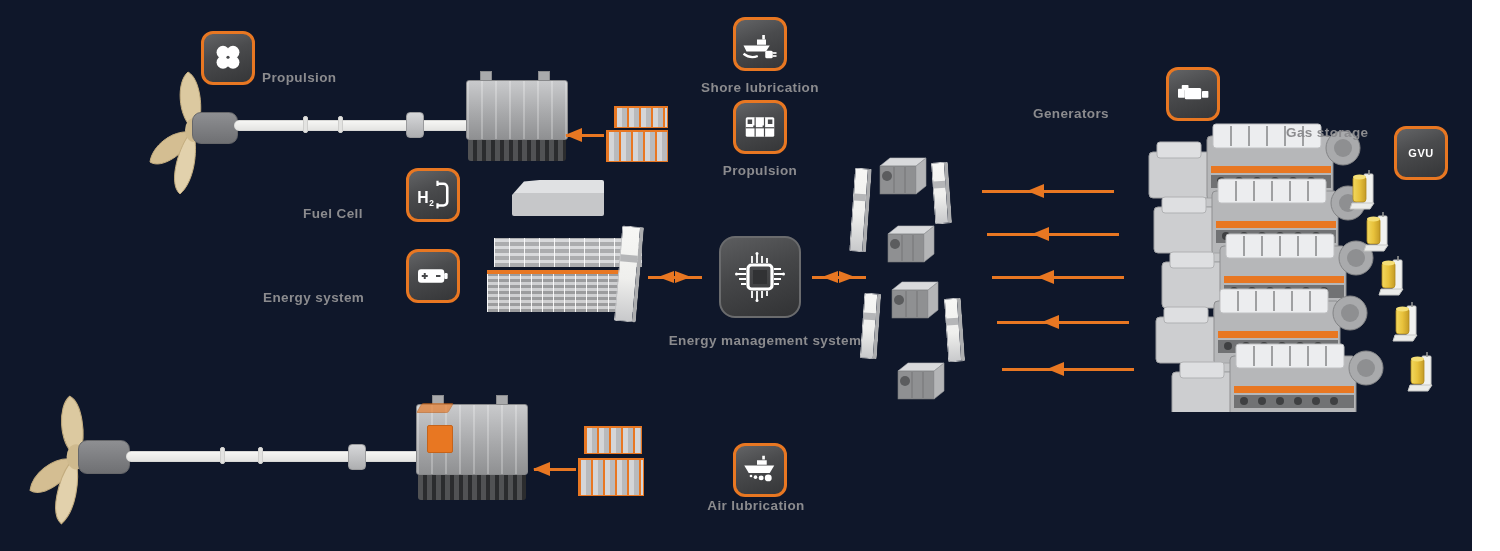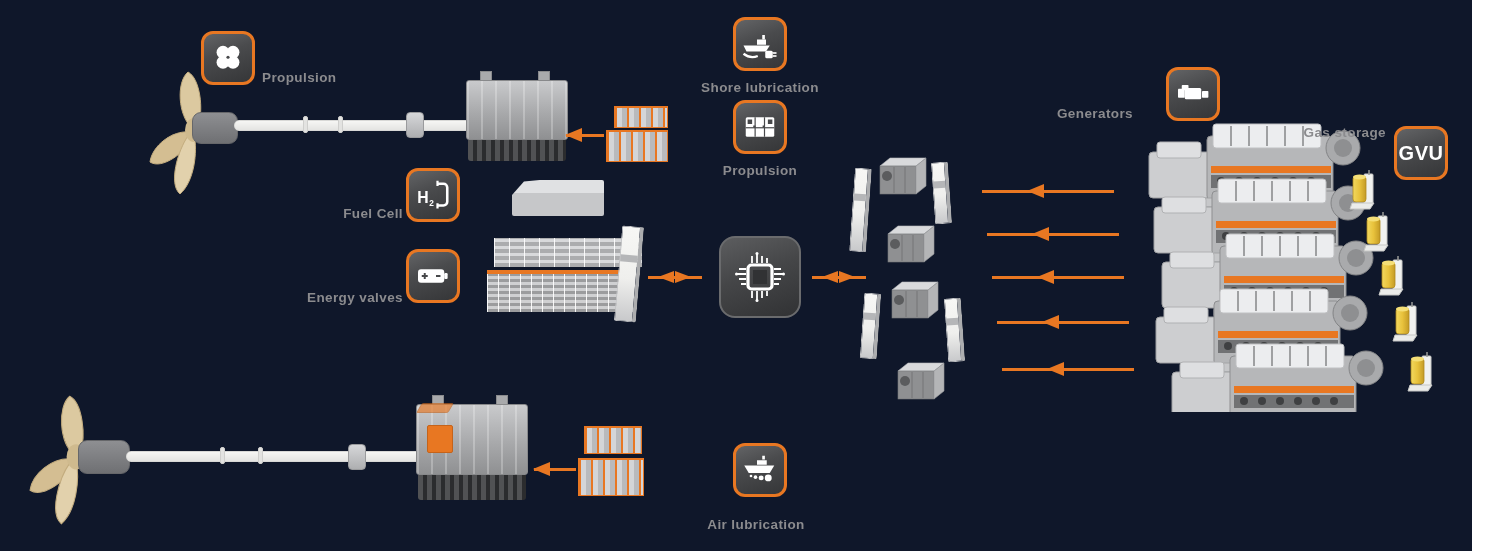--- a/index.html
+++ b/index.html
@@ -1,31 +1,31 @@
 <!DOCTYPE html>
 <html><head>
 <meta charset="utf-8">
 <style>
   html,body{margin:0;padding:0;background:#fff;}
   #canvas{position:relative;width:1472px;height:551px;background:#0f172a;overflow:hidden;
           font-family:"Liberation Sans",sans-serif;}
   .lbl{position:absolute;color:#8B8B8E;font-weight:bold;font-size:13.5px;letter-spacing:.4px;
        white-space:nowrap;}
   .center{text-align:center;}
-  .right{text-align:right;}
+  .right{}
 
   
   .tile{position:absolute;width:54px;height:54px;border-radius:12px;box-sizing:border-box;
         background:linear-gradient(160deg,#636466 0%,#4A4B4D 40%,#353638 100%);
         border:3px solid #E87722;display:flex;align-items:center;justify-content:center;}
   .tile svg{display:block;}
   .tile-plain{position:absolute;width:82px;height:82px;border-radius:16px;box-sizing:border-box;
         background:linear-gradient(160deg,#5C5D5F 0%,#454648 45%,#313234 100%);
         border:2px solid #6A6B6D;display:flex;align-items:center;justify-content:center;}
-  .gvu-txt{color:#fff;font-weight:bold;font-size:20px;letter-spacing:.5px;}
+  .gvu-txt{color:#fff;font-weight:bold;font-size:11px;letter-spacing:.5px;}
 
   
   .arrowL{position:absolute;height:3px;background:#E87722;}
   .arrowL::before{content:"";position:absolute;left:34%;top:-6px;width:0;height:0;
        border-top:7px solid transparent;border-bottom:7px solid transparent;
        border-right:17px solid #E87722;}
   .arrowL.headend::before{left:-1px;}
   .arrowBi{position:absolute;height:3px;background:#E87722;}
   .arrowBi::before{content:"";position:absolute;left:calc(50% - 17px);top:-5px;width:0;height:0;
        border-top:6.5px solid transparent;border-bottom:6.5px solid transparent;
@@ -208,21 +208,21 @@
 
   <div class="tile" style="left:406px;top:249px">
     <svg width="42" height="42" viewBox="0 0 56 56">
       <rect x="8" y="19" width="35" height="18" rx="4" fill="#fff"></rect>
       <rect x="43" y="24" width="4.5" height="8" rx="1.5" fill="#fff"></rect>
       <line x1="13" y1="28" x2="21" y2="28" stroke="#47484A" stroke-width="2.6"></line>
       <line x1="17" y1="24" x2="17" y2="32" stroke="#47484A" stroke-width="2.6"></line>
       <line x1="32" y1="28" x2="38" y2="28" stroke="#47484A" stroke-width="2.6"></line>
     </svg>
   </div>
-  <div class="lbl right" style="left:263px;top:290px;width:140px">Energy valves</div>
+  <div class="lbl right" style="left:263px;top:290px;width:140px">Energy system</div>
   <div class="rack rack-top" style="left:494px;top:238px;width:148px;height:29px"></div>
   <div class="rack rack-bot" style="left:487px;top:270px;width:146px;height:38px"></div>
 
   <div class="slab" style="left:618px;top:226px;width:22px;height:96px;transform:rotate(5deg)"></div>
 
   <div class="arrowBi" style="left:648px;top:276px;width:54px"></div>
   <div class="tile-plain" style="left:719px;top:236px">
     <svg width="56" height="56" viewBox="0 0 56 56">
       <rect x="16" y="16" width="24" height="24" rx="3.5" fill="none" stroke="#fff" stroke-width="3.2"></rect>
       <rect x="21" y="21" width="14" height="14" fill="#313234"></rect>
@@ -234,20 +234,21 @@
       </g>
       <g fill="#fff">
         <circle cx="25" cy="4.5" r="1.5"></circle>
           <circle cx="25" cy="51.5" r="1.5"></circle>
         <circle cx="4.5" cy="25" r="1.5"></circle>
           <circle cx="51.5" cy="25" r="1.5"></circle>
       </g>
     </svg>
   </div>
   <div class="arrowBi" style="left:812px;top:276px;width:54px"></div>
+  <div class="lbl center" style="left:640px;top:333px;width:250px">Energy management system</div>
 
   <div class="slab" style="left:852px;top:168px;width:17px;height:84px;transform:rotate(4deg)"></div>
   <div class="slab" style="left:933px;top:162px;width:17px;height:62px;transform:rotate(-4deg)"></div>
   <div class="slab" style="left:862px;top:293px;width:17px;height:66px;transform:rotate(4deg)"></div>
   <div class="slab" style="left:946px;top:298px;width:17px;height:64px;transform:rotate(-4deg)"></div>
   <svg class="tbox" style="left:878px;top:156px" width="50" height="42" viewBox="0 0 50 42">
       <use href="#tbox"></use>
     </svg>
   <svg class="tbox" style="left:886px;top:224px" width="50" height="42" viewBox="0 0 50 42">
       <use href="#tbox"></use>
@@ -319,15 +320,15 @@
     <svg width="42" height="42" viewBox="0 0 56 56">
       <polygon points="7,22 47,22 41,32 13,32" fill="#fff"></polygon>
       <rect x="24" y="15" width="13" height="6" fill="#fff"></rect>
       <rect x="31" y="9" width="3.5" height="5" fill="#fff"></rect>
       <circle cx="16" cy="36" r="1.8" fill="#fff"></circle>
       <circle cx="22" cy="37.5" r="2.4" fill="#fff"></circle>
       <circle cx="29.5" cy="38.5" r="3.3" fill="#fff"></circle>
       <circle cx="39" cy="38.5" r="4.6" fill="#fff"></circle>
     </svg>
   </div>
-  <div class="lbl center" style="left:666px;top:517px;width:180px">Air lubrication</div>
+  <div class="lbl center" style="left:666px;top:498px;width:180px">Air lubrication</div>
 
 </div>
 
 </body></html>

